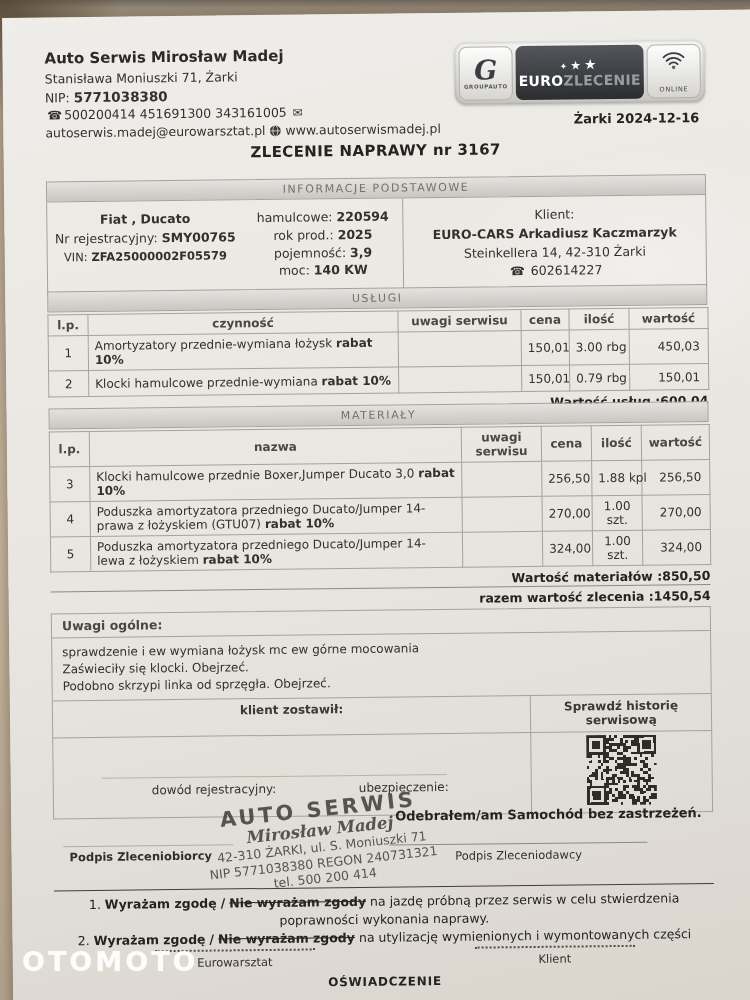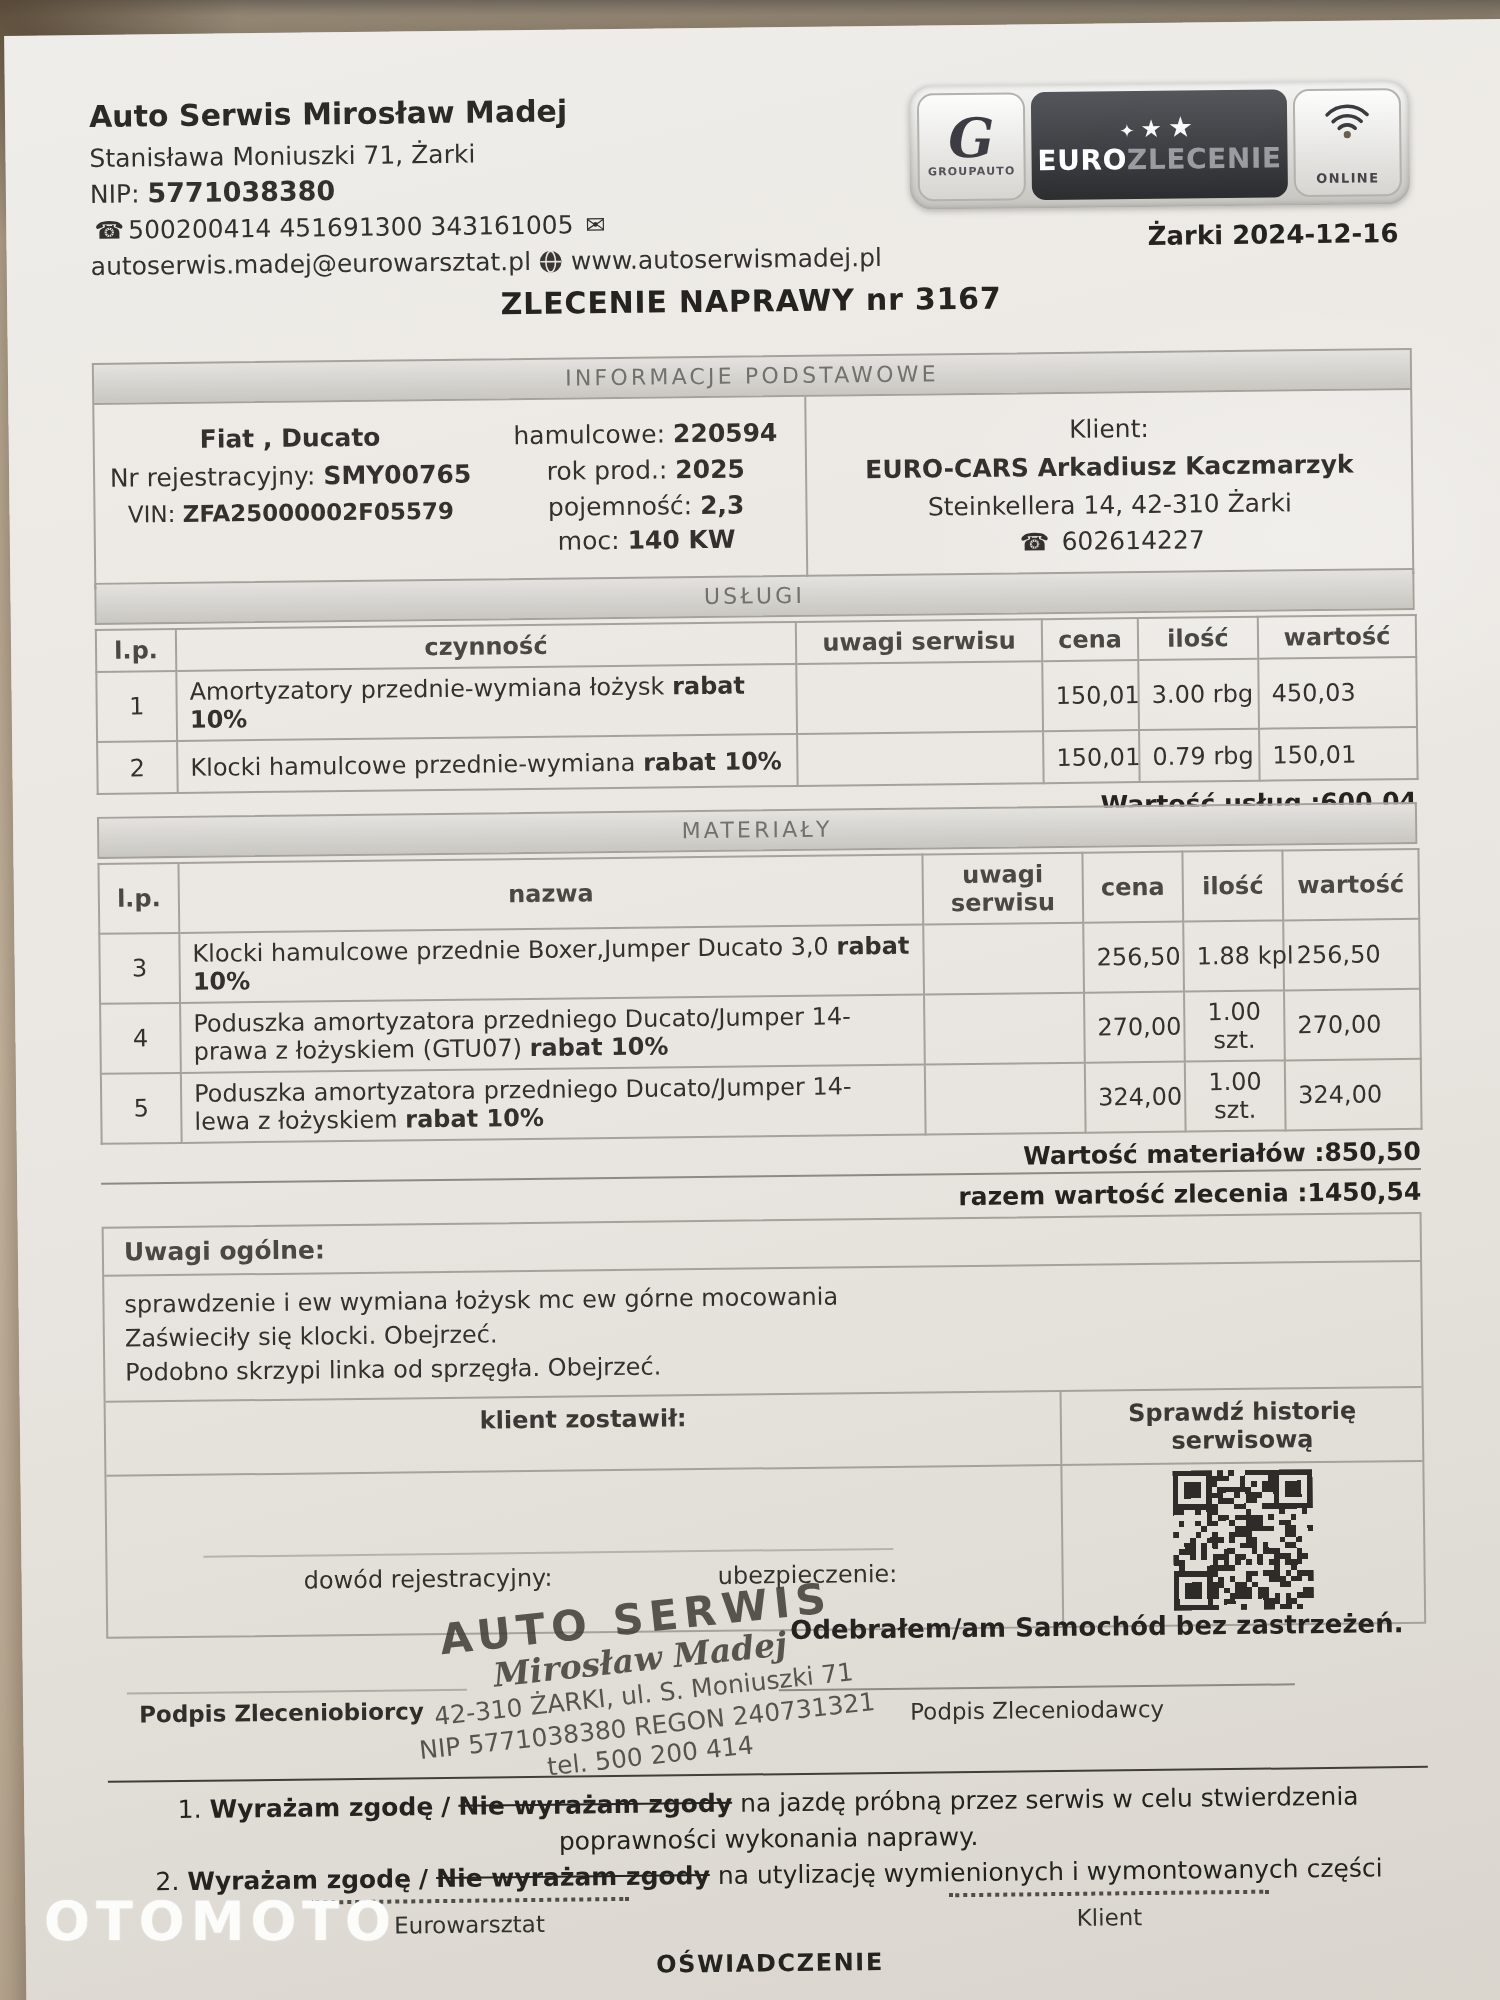--- a/index.html
+++ b/index.html
@@ -38,21 +38,21 @@
   .lg-g .g{font-family:"DejaVu Serif",serif;font-style:italic;font-weight:bold;
     font-size:27px;color:#3d3c42;line-height:.95;}
   .lg-g .ga{font-size:5.5px;letter-spacing:.6px;color:#54535a;font-weight:bold;margin-top:1px;}
   .lg-mid{width:128px;margin:0 3px;border-radius:7px;
     background:linear-gradient(#55565b,#2c2d31);color:#fff;display:flex;
     flex-direction:column;align-items:center;justify-content:center;}
   .stars{font-size:9px;letter-spacing:3px;color:#fafafa;line-height:1;}
   .stars .st2{font-size:12px;} .stars .st3{font-size:14px;}
   .ew{font-size:14px;font-weight:bold;letter-spacing:.3px;margin-top:1px;}
   .ew .w2{color:#9b9ca1;}
-  .lg-on .on{font-size:6.5px;letter-spacing:.7px;color:#45444b;font-weight:bold;margin-top:15px;}
+  .lg-on .on{font-size:6.5px;letter-spacing:.7px;color:#45444b;font-weight:normal;margin-top:15px;}
   .date{font-size:13px;font-weight:bold;text-align:right;margin-top:8px;padding-right:6px;color:#242320;}
 
   .title{top:128px;text-align:center;font-size:15px;font-weight:bold;letter-spacing:.4px;color:#242320;}
 
   
   .bar{background:linear-gradient(#e3e2de,#c8c7c2);border:1px solid #a5a29b;
     text-align:center;font-size:11px;letter-spacing:1.6px;color:#73716c;padding:3px 0;}
 
   
   .info{top:164px;}
@@ -61,21 +61,21 @@
   .veh{width:55%;text-align:center;font-size:12.5px;line-height:1.5;}
   .stats{width:45%;text-align:center;font-size:12.5px;line-height:1.42;}
   .info-right{flex:1;text-align:center;padding:9px 4px 7px;font-size:12.5px;line-height:1.5;}
 
   
   table{border-collapse:collapse;width:100%;table-layout:fixed;margin-top:2px;}
   th,td{border:1px solid #a5a29b;}
   th{font-size:12px;color:#4a4843;padding:3px 4px;font-weight:bold;}
   td{font-size:12px;padding:3px 6px;}
   td.c,th{text-align:center;}
-  td.r{text-align:left;padding-right:8px;}
+  td.r{text-align:right;padding-right:8px;}
   td.name{text-align:left;}
   .svc{top:274px;} .mat{top:391px;}
   .svc td{height:19px;}
   .mat .row-tall td{height:26px;}
   .total-line{text-align:right;font-weight:bold;font-size:12.5px;margin-top:3px;color:#242320;}
 
   
   .grand{top:574px;}
   .grand hr{border:none;border-top:1px solid #8d8a84;margin:0 0 3px;}
   .grand .total-line{margin-top:0;}
@@ -177,21 +177,21 @@
       <div class="info-body">
         <div class="info-left">
           <div class="veh">
             <div class="b">Fiat , Ducato</div>
             <div><span>Nr rejestracyjny:</span> <span class="b">SMY00765</span></div>
             <div style="font-size:11.5px"><span>VIN:</span> <span class="b">ZFA25000002F05579</span></div>
           </div>
           <div class="stats">
             <div><span>hamulcowe:</span> <span class="b">220594</span></div>
             <div><span>rok prod.:</span> <span class="b">2025</span></div>
-            <div><span>pojemność:</span> <span class="b">2,3</span></div>
+            <div><span>pojemność:</span> <span class="b">3,9</span></div>
             <div><span>moc:</span> <span class="b">140 KW</span></div>
           </div>
         </div>
         <div class="info-right">
           <div>Klient:</div>
           <div class="b">EURO-CARS Arkadiusz Kaczmarzyk</div>
           <div>Steinkellera 14, 42-310 Żarki</div>
           <div><span class="icn">☎</span> <span>602614227</span></div>
         </div>
       </div>

